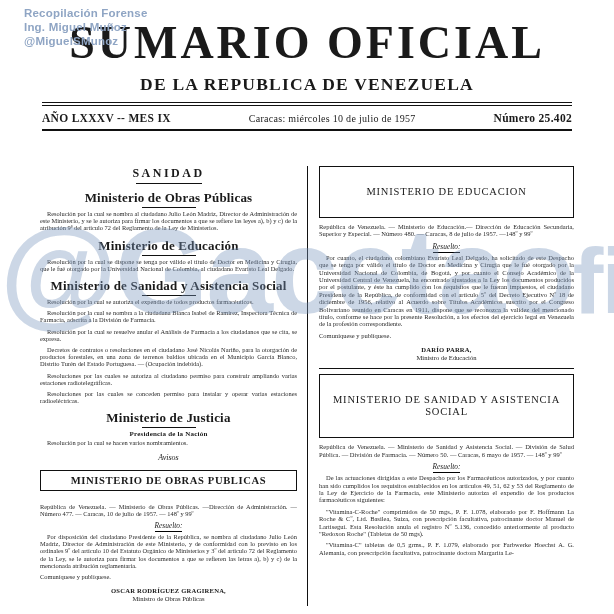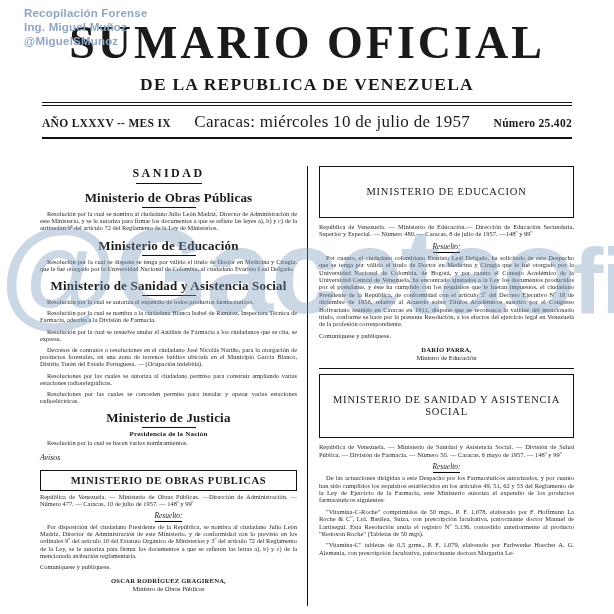--- a/index.html
+++ b/index.html
@@ -91,21 +91,21 @@
   .issueline {
     display: flex;
     justify-content: space-between;
     align-items: baseline;
     margin: 6px 42px 0 42px;
     font-family: "Liberation Serif", serif;
     font-size: 11.5px;
     font-weight: bold;
     letter-spacing: .3px;
   }
-  .issueline .center { font-weight: normal; font-size: 17px; }
+  .issueline .center { font-weight: normal; font-size: 10px; }
 
   .rule-double {
     margin: 5px 42px 0 42px;
     border-top: 2.5px solid #111;
   }
 
   
   .columns {
     position: absolute;
     top: 166px;
@@ -135,21 +135,21 @@
     border-top: 1px solid #111;
   }
 
   .box-head {
     border: 1px solid #111;
     text-align: center;
     font-weight: bold;
     font-size: 10.6px;
     letter-spacing: .6px;
     padding: 4px 2px 3px 2px;
-    margin-bottom: 2px;
+    margin-bottom: 12px;
     line-height: 12px;
   }
 
   .minhead {
     text-align: center;
     font-weight: bold;
     font-size: 13px;
     margin: 6px 0 1px 0;
     letter-spacing: .2px;
   }
@@ -172,21 +172,21 @@
 
   .center-sm {
     text-align: center;
     font-size: 7.4px;
     font-style: italic;
     margin: 4px 0 3px 0;
   }
   .center-sm u { text-decoration: none; border-bottom: 1px solid #000000; padding-bottom: 1px; }
 
   .aviso {
-    text-align: left;
+    text-align: center;
     font-size: 8px;
     font-style: italic;
     margin-top: 6px;
   }
 
   .signature {
     margin-top: 7px;
     text-align: center;
     font-size: 6.6px;
     line-height: 8px;

